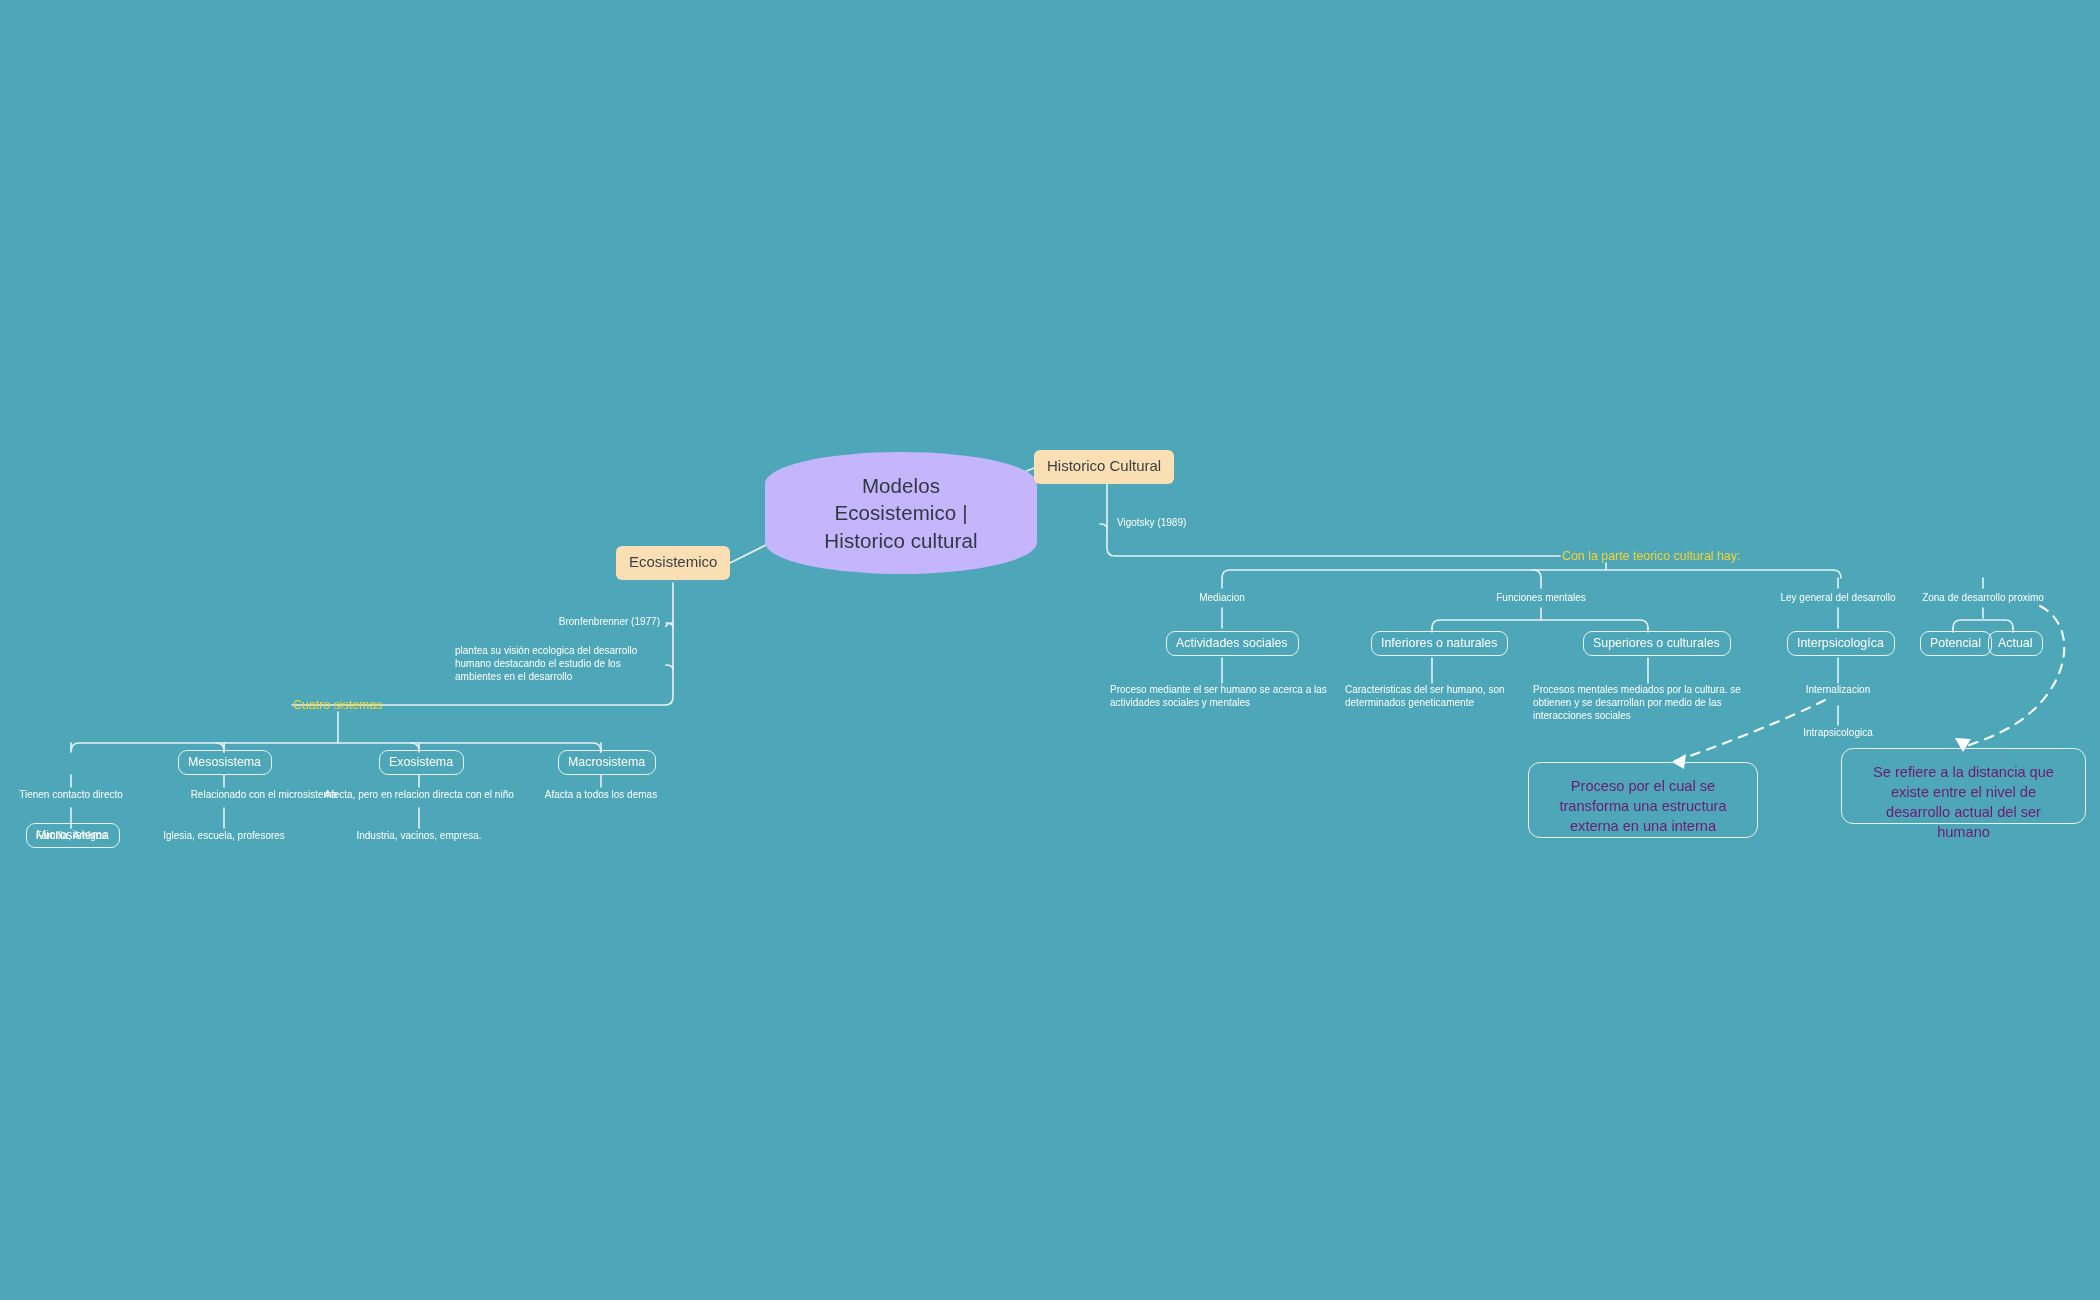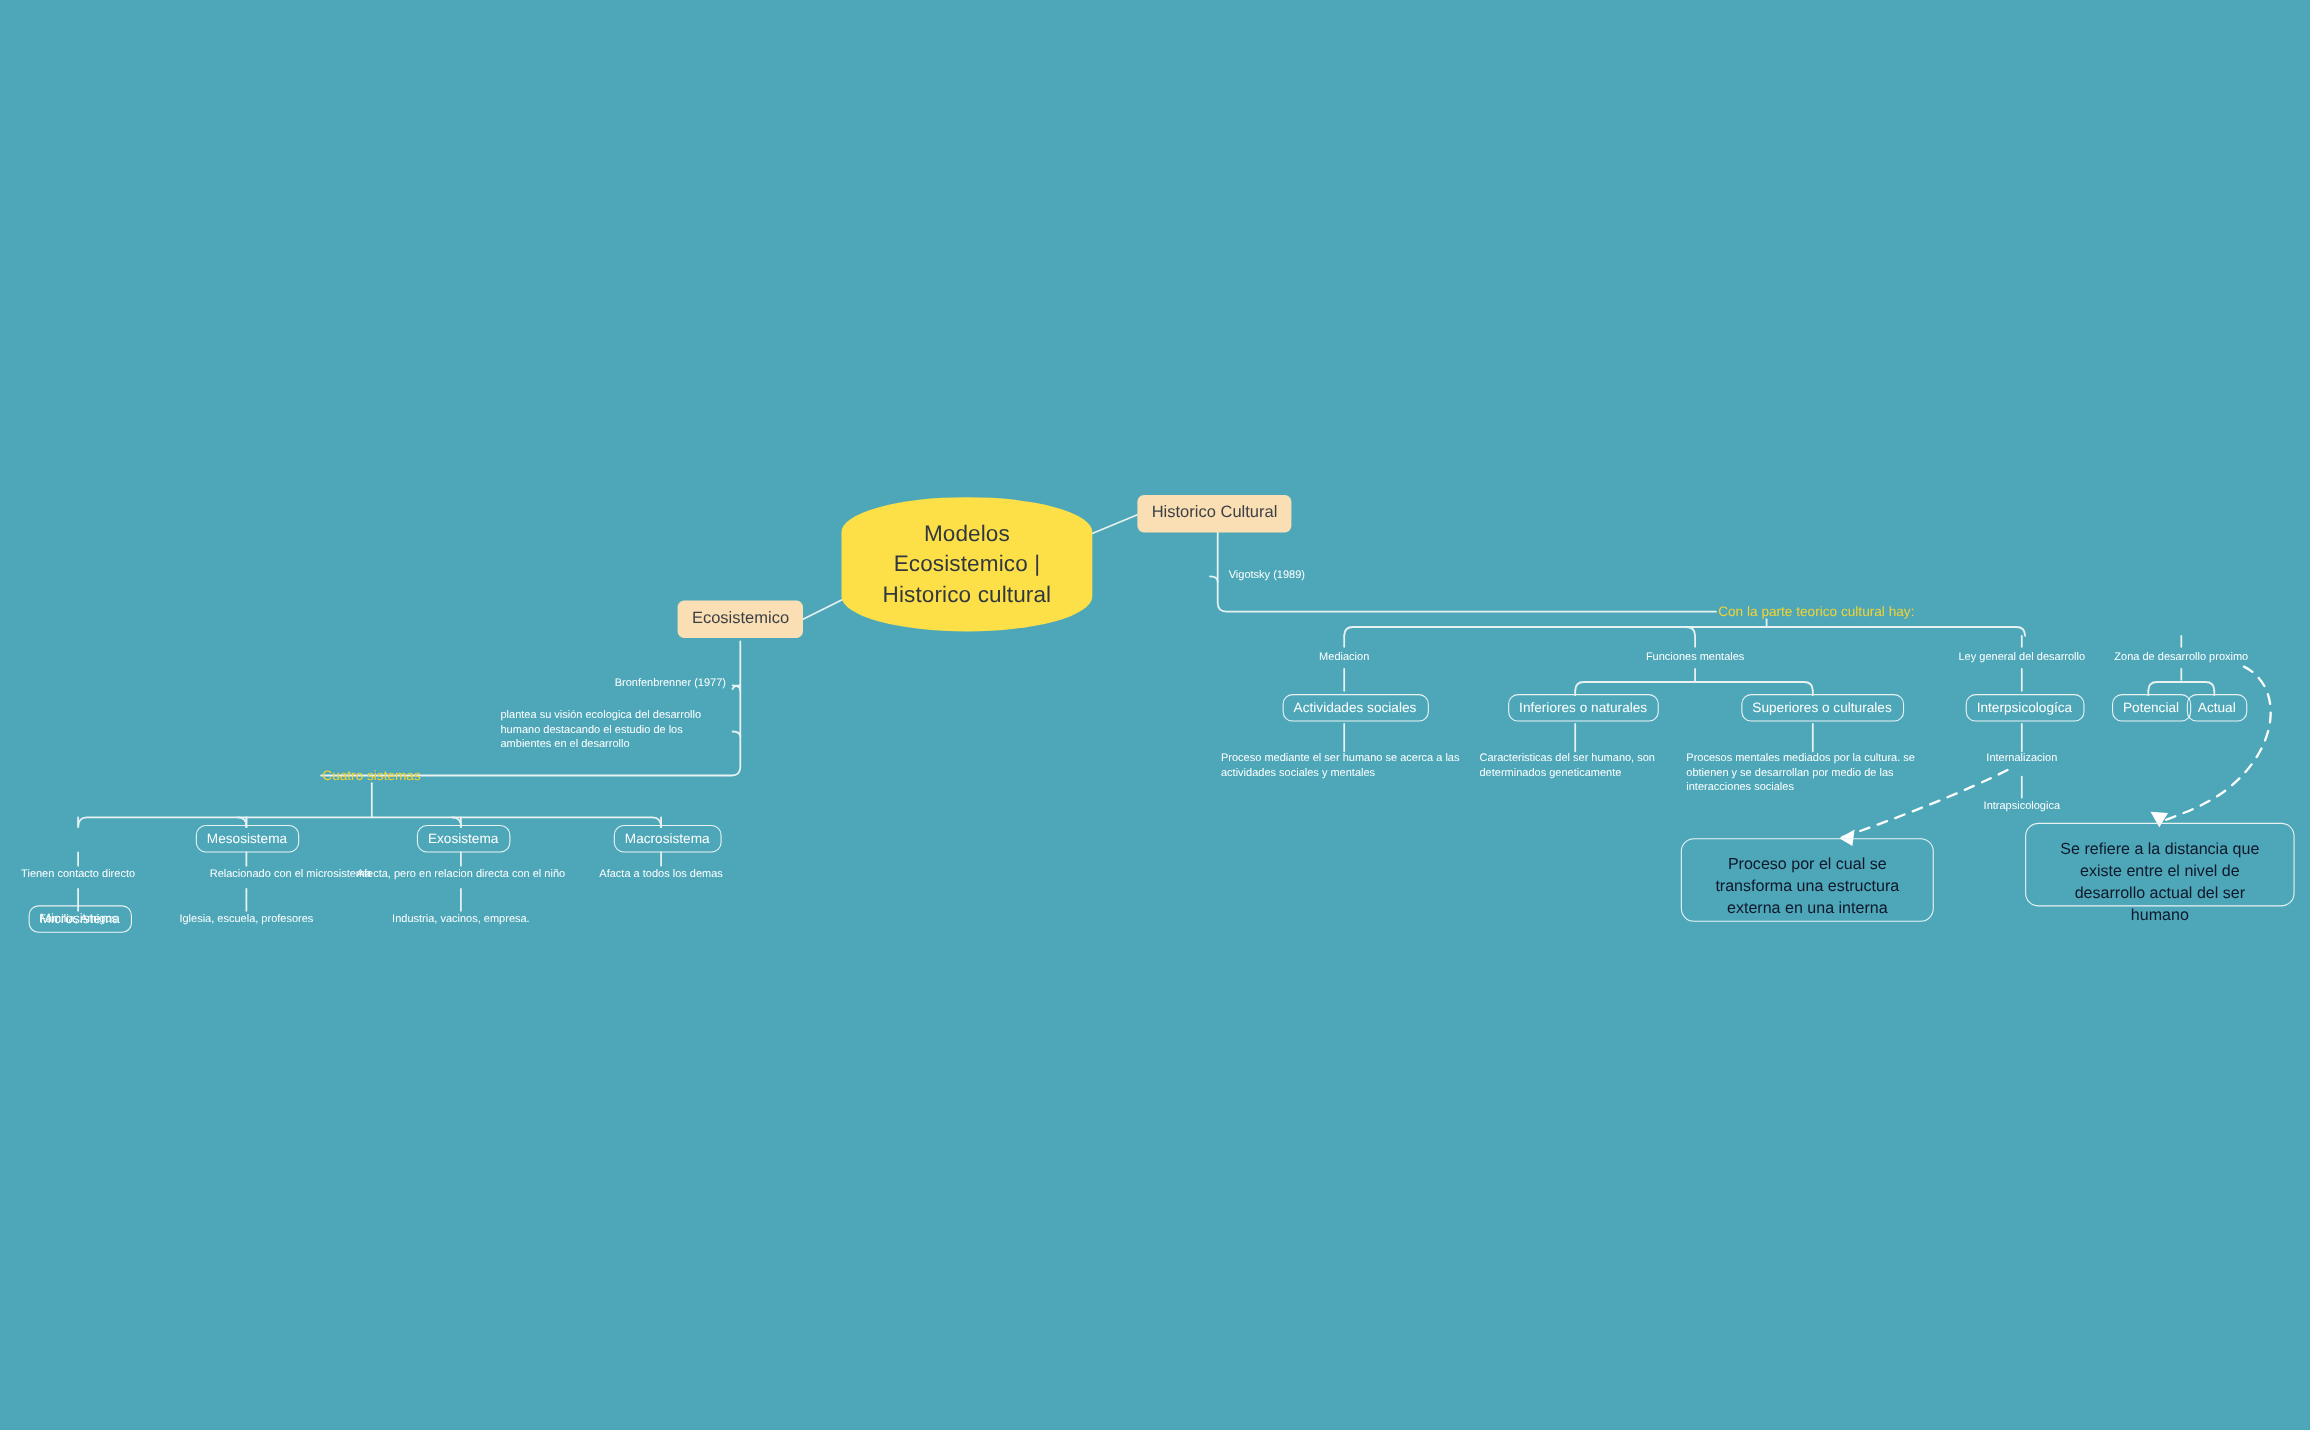--- a/index.html
+++ b/index.html
@@ -23,23 +23,23 @@
     width: 2100px;
     height: 1300px;
     pointer-events: none;
   }
 
   
   .root-node {
     position: absolute;
     left: 765px;
     top: 452px;
-    width: 228px;
+    width: 272px;
     height: 122px;
-    background: #fde047;
+    background: #c4b5fd;
     color: #32383f;
     display: flex;
     align-items: center;
     justify-content: center;
     text-align: center;
     font-size: 20.5px;
     line-height: 1.34;
     letter-spacing: 0.1px;
     border-radius: 50% / 26%;
     padding: 0 14px;
@@ -69,21 +69,21 @@
     white-space: nowrap;
     line-height: 1.15;
     background: transparent;
   }
 
   
   .outline-box {
     position: absolute;
     border: 1.6px solid #e8f2f3;
     border-radius: 12px;
-    color: #0f172a;
+    color: #701a75;
     font-size: 14.6px;
     line-height: 1.38;
     text-align: center;
     padding: 13px 16px;
     box-sizing: border-box;
     background: transparent;
   }
 
   
   .plain-label {

